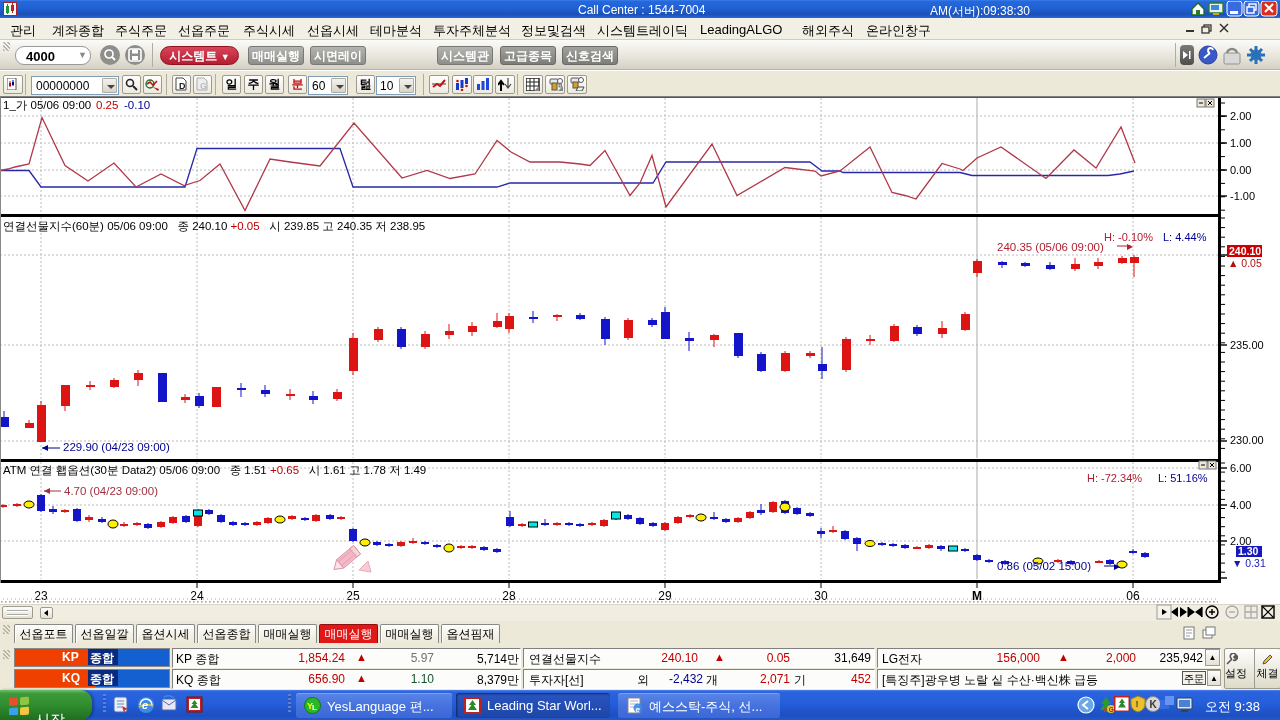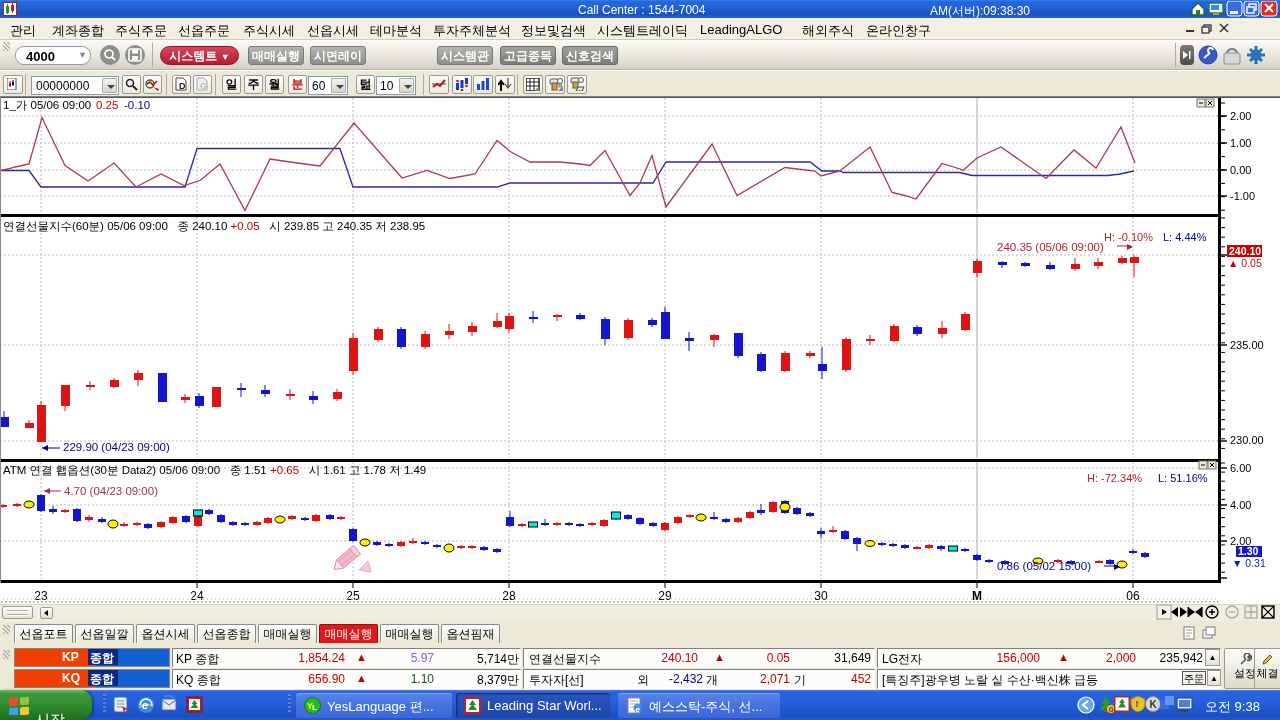--- a/index.html
+++ b/index.html
@@ -729,21 +729,21 @@
 <div class="abs" style="left:3px;top:650px;width:7px;height:9px;background:repeating-linear-gradient(45deg,#b8b4a8 0 1.5px,transparent 1.5px 3px)"></div>
 <div class="abs" style="left:14px;top:648px;width:82px;height:19px;background:#f04000;border:1px solid #888;border-right:none"></div>
 <div class="abs" style="left:96px;top:648px;width:74px;height:19px;background:#1560d0;border:1px solid #888;border-left:none"></div>
 <span class="t" style="left:62px;top:650px;color:#fff;font-size:12px;font-weight:bold">KP</span>
 <div class="abs" style="left:88px;top:649px;width:30px;height:16px;background:#0a2a80"></div>
 <span class="t" style="left:90px;top:650px;color:#fff;font-size:12px;font-weight:bold">종합</span>
 <div class="cell" style="left:172px;top:648px;width:349px;height:20px"></div>
 <span class="t" style="left:176px;top:651px;font-size:12px">KP 종합</span>
 <span class="t" style="left:345px;top:651px;font-size:12px;color:#c00000;transform:translateX(-100%)">1,854.24</span>
 <span class="t" style="left:356px;top:651px;font-size:11px;color:#c00000">▲</span>
-<span class="t" style="left:434px;top:651px;font-size:12px;color:#8b5cf6;transform:translateX(-100%)">5.97</span>
+<span class="t" style="left:434px;top:651px;font-size:12px;color:#737373;transform:translateX(-100%)">5.97</span>
 <span class="t" style="left:519px;top:651px;font-size:12px;transform:translateX(-100%)">5,714만</span>
 <div class="abs" style="left:14px;top:669px;width:82px;height:19px;background:#f04000;border:1px solid #888;border-right:none"></div>
 <div class="abs" style="left:96px;top:669px;width:74px;height:19px;background:#1560d0;border:1px solid #888;border-left:none"></div>
 <span class="t" style="left:62px;top:671px;color:#fff;font-size:12px;font-weight:bold">KQ</span>
 <div class="abs" style="left:88px;top:670px;width:30px;height:16px;background:#0a2a80"></div>
 <span class="t" style="left:90px;top:671px;color:#fff;font-size:12px;font-weight:bold">종합</span>
 <div class="cell" style="left:172px;top:669px;width:349px;height:20px"></div>
 <span class="t" style="left:176px;top:672px;font-size:12px">KQ 종합</span>
 <span class="t" style="left:345px;top:672px;font-size:12px;color:#c00000;transform:translateX(-100%)">656.90</span>
 <span class="t" style="left:356px;top:672px;font-size:11px;color:#c00000">▲</span>
@@ -767,21 +767,21 @@
 <span class="t" style="left:882px;top:651px;font-size:12px">LG전자</span>
 <span class="t" style="left:1040px;top:651px;font-size:12px;color:#c00000;transform:translateX(-100%)">156,000</span>
 <span class="t" style="left:1058px;top:651px;font-size:11px;color:#c00000">▲</span>
 <span class="t" style="left:1136px;top:651px;font-size:12px;color:#c00000;transform:translateX(-100%)">2,000</span>
 <span class="t" style="left:1203px;top:651px;font-size:12px;transform:translateX(-100%)">235,942</span>
 <div class="abs" style="left:1205px;top:649px;width:15px;height:17px;background:linear-gradient(#fdfdfb,#e4e1d2);border:1px solid #9e9a8e;font-size:8px;text-align:center;line-height:16px">▲</div>
 <div class="cell" style="left:877px;top:669px;width:344px;height:20px"></div>
 <span class="t" style="left:882px;top:672px;font-size:12px">[특징주]광우병 노랄 싵 수산·백신株 급등</span>
 <div class="abs" style="left:1182px;top:671px;width:24px;height:14px;background:#f4f2ea;border:1px solid #555;font-size:10px;text-align:center;line-height:13px">주문</div>
 <div class="abs" style="left:1207px;top:670px;width:14px;height:16px;background:linear-gradient(#fdfdfb,#e4e1d2);border:1px solid #9e9a8e;font-size:8px;text-align:center;line-height:15px">▲</div>
-<div class="abs" style="left:1224px;top:648px;width:42px;height:41px;background:linear-gradient(#fdfdfb,#dedbca);border:1px solid #9e9a8e;border-radius:2px;text-align:center">
+<div class="abs" style="left:1224px;top:648px;width:42px;height:41px;background:linear-gradient(#fdfdfb,#dedbca);border:1px solid #9e9a8e;border-radius:2px;text-align:left">
     <div style="margin-top:3px;height:14px"><svg width="13" height="13">
         <path d="M2,11 l5,-5 m0,0 a3,3 0 1,1 4,-4 l-2,2 1,1 2,-2 a3,3 0 0,1 -4,4" stroke="#555" stroke-width="1.6" fill="none"></path>
       </svg></div>
     <div style="font-size:11px">설정</div>
   </div>
 <div class="abs" style="left:1254px;top:648px;width:27px;height:41px;background:linear-gradient(#fdfdfb,#dedbca);border:1px solid #9e9a8e;border-radius:2px;text-align:center">
     <div style="margin-top:3px;height:14px"><svg width="13" height="13">
         <path d="M2,11 l1,-3 6,-6 2,2 -6,6 z" fill="#e8c030" stroke="#555" stroke-width="1"></path>
       </svg></div>
     <div style="font-size:11px">체결</div>

